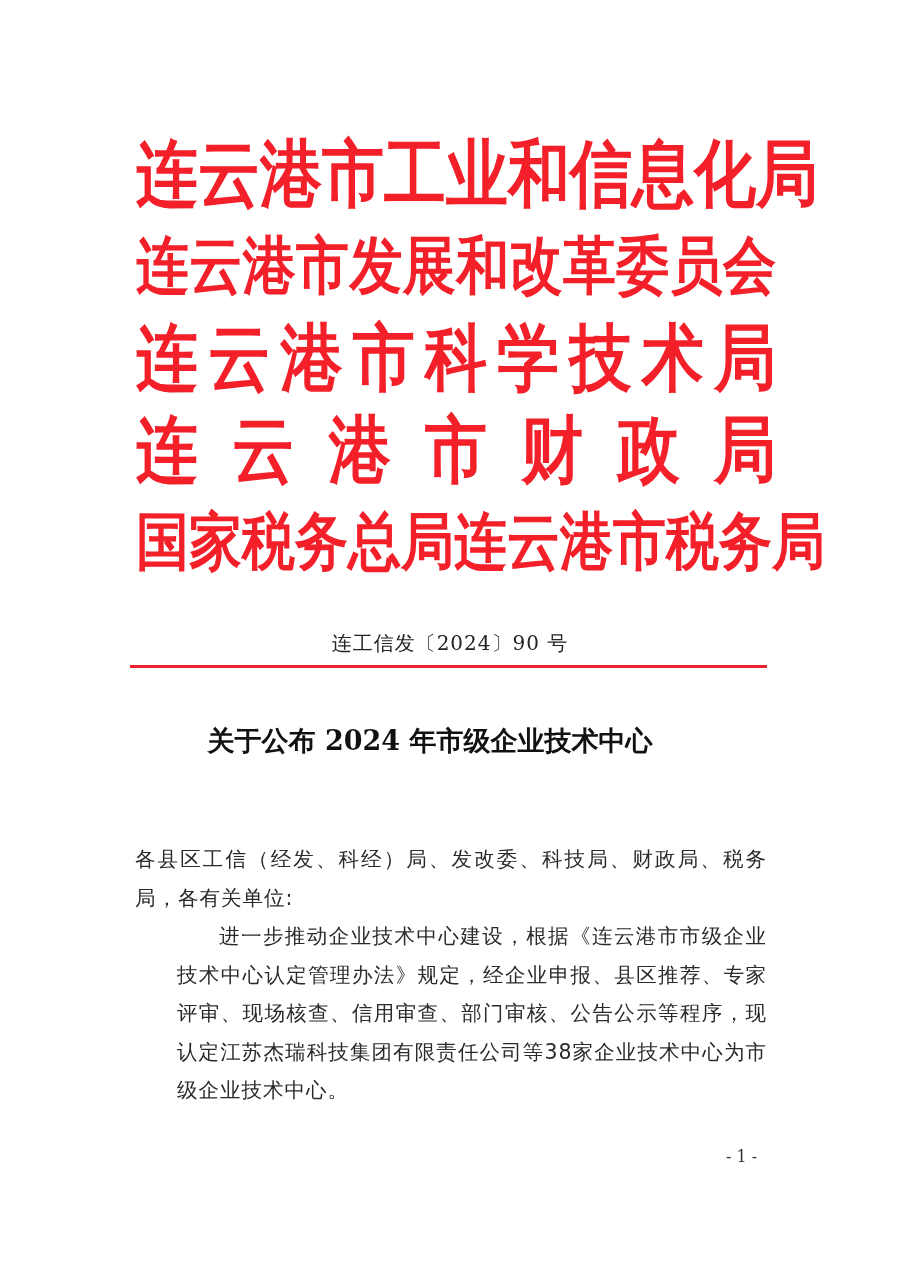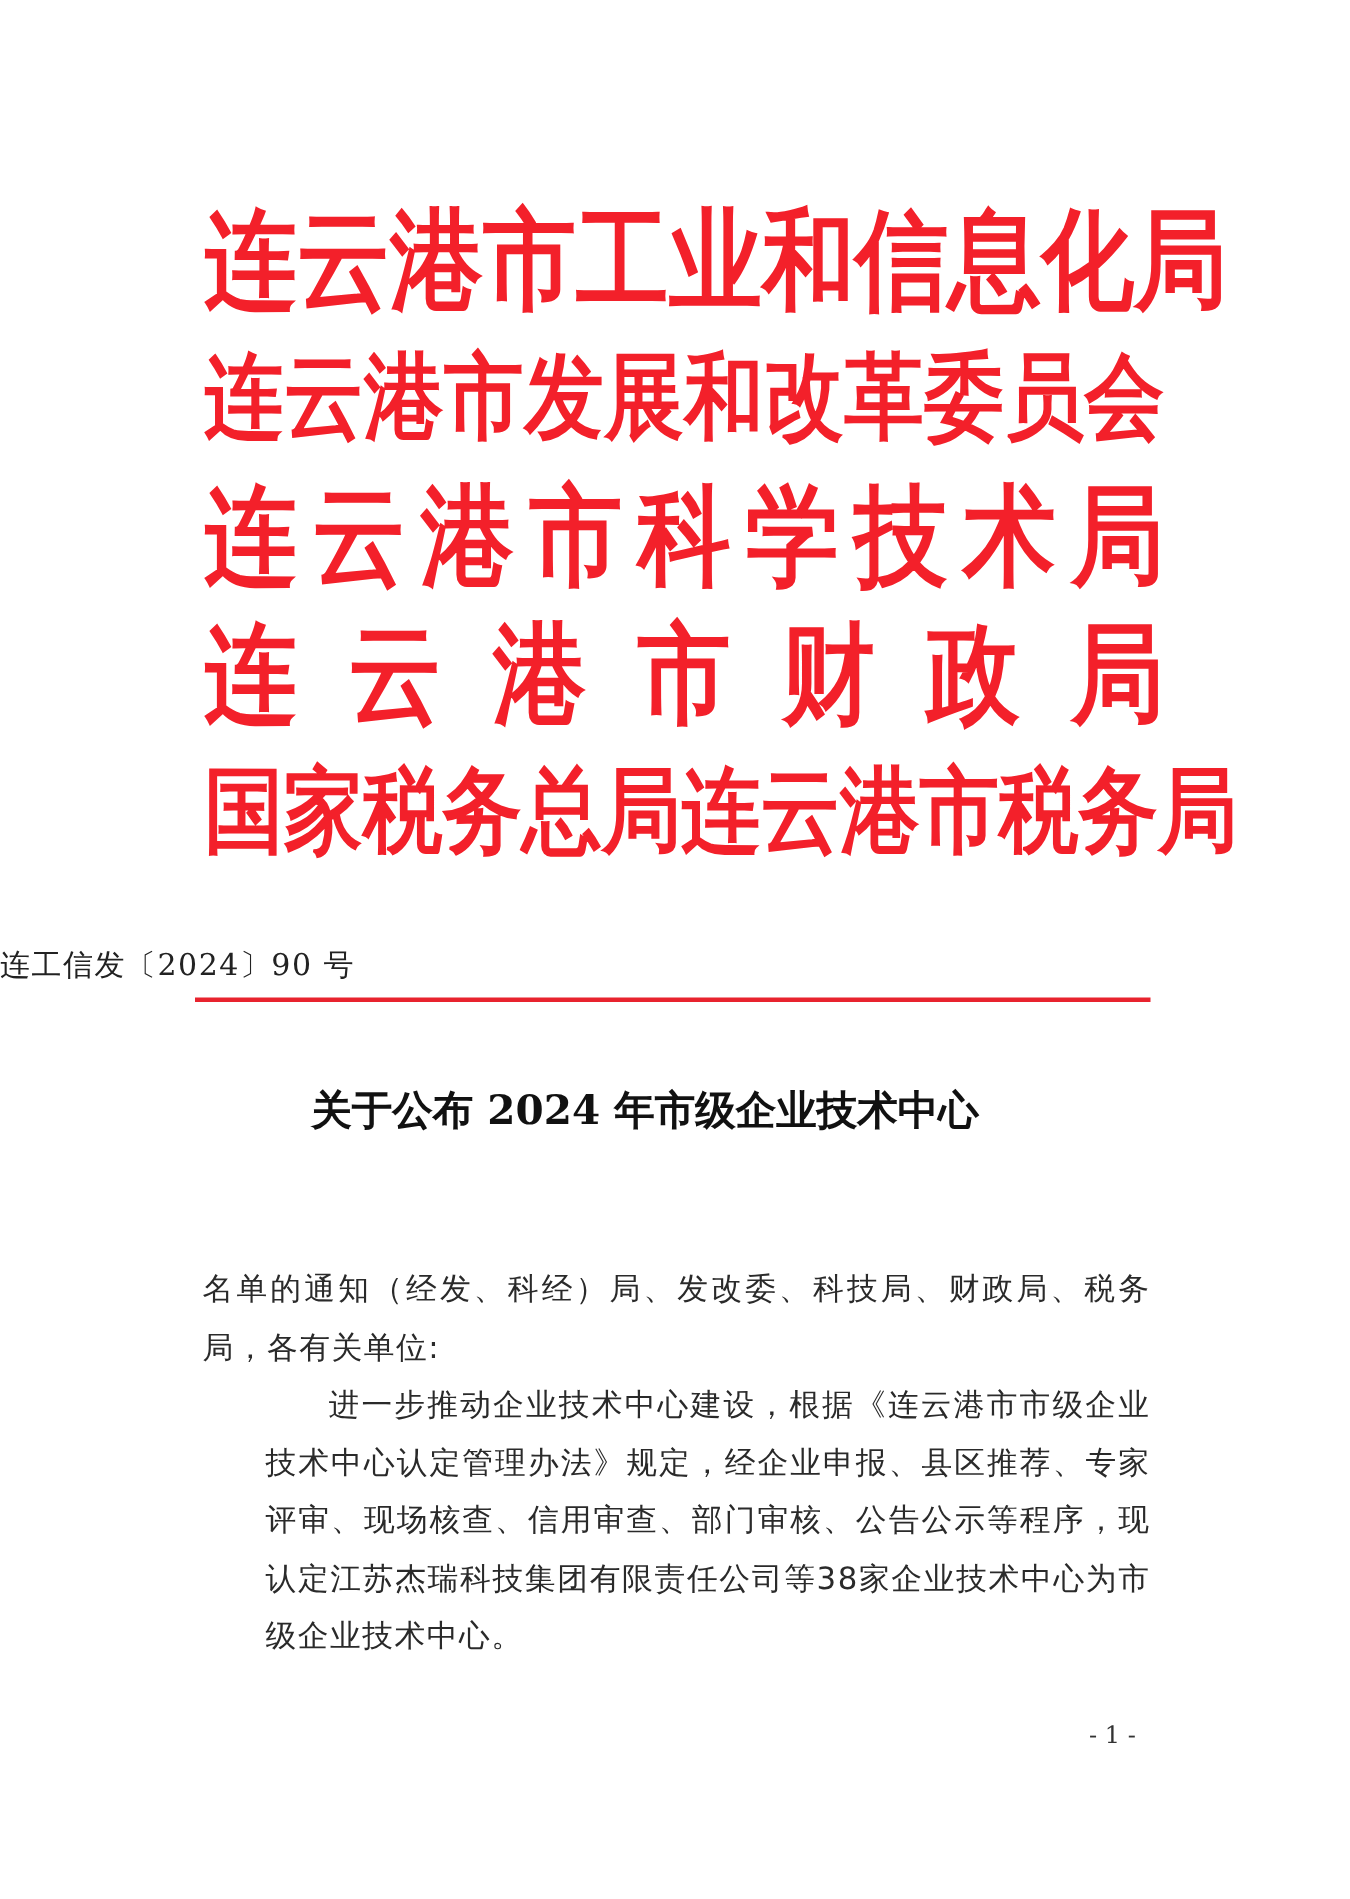--- a/index.html
+++ b/index.html
@@ -38,20 +38,21 @@
       display: inline-block;
     }
     .issuer-line.tight {
       font-size: 53px;
     }
     .docnum {
       position: absolute;
       left: 0;
       width: 900px;
       top: 630px;
+      text-align: center;
       font-size: 20px;
       letter-spacing: 1px;
       color: #222;
     }
     .red-rule {
       position: absolute;
       left: 130px;
       top: 665px;
       width: 637px;
       height: 3px;
@@ -166,17 +167,17 @@
 
 <div class="docnum">连工信发〔2024〕90 号</div>
 
 <div class="red-rule"></div>
 
 <div class="title">
   <div>关于公布 2024 年市级企业技术中心</div>
 </div>
 
 <div class="body-text">
-  <p>名单的通知（经发、科经）局、发改委、科技局、财政局、税务局，各有关单位:</p>
+  <p>各县区工信（经发、科经）局、发改委、科技局、财政局、税务局，各有关单位:</p>
   <p class="indent">进一步推动企业技术中心建设，根据《连云港市市级企业技术中心认定管理办法》规定，经企业申报、县区推荐、专家评审、现场核查、信用审查、部门审核、公告公示等程序，现认定江苏杰瑞科技集团有限责任公司等38家企业技术中心为市级企业技术中心。</p>
 </div>
 
 <div class="page-num">- 1 -</div>
 
 </body></html>

